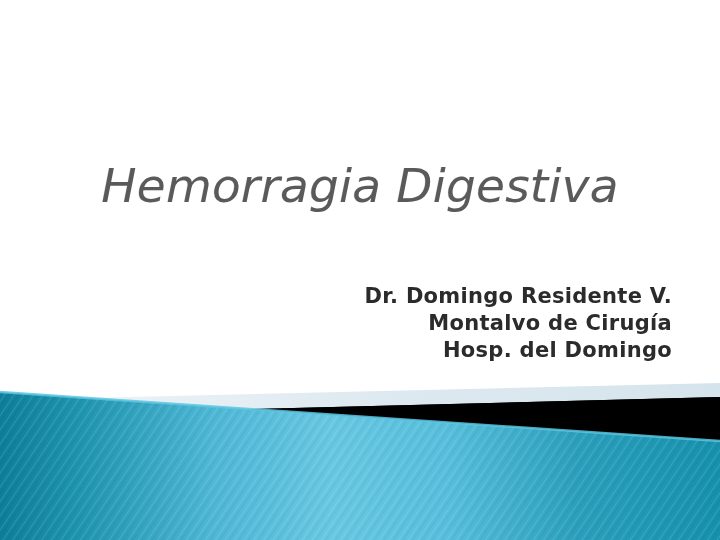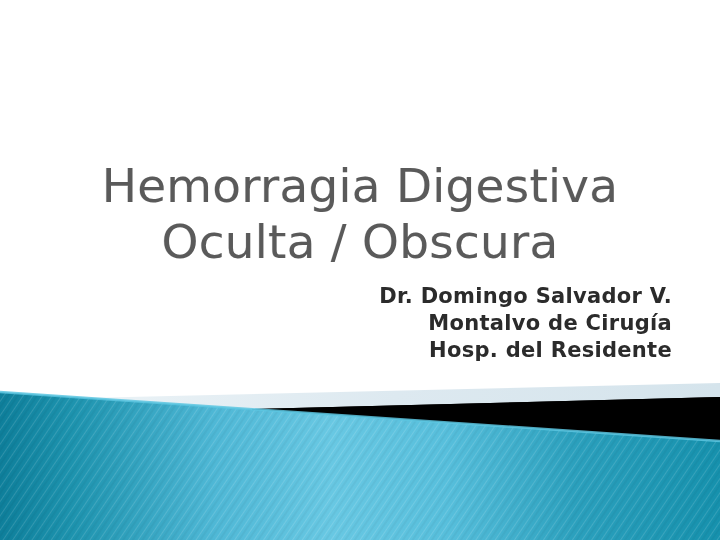--- a/index.html
+++ b/index.html
@@ -32,20 +32,21 @@
   }
 
   
   .title-block {
     position: absolute;
     left: 0;
     top: 158px;
     width: 720px;
     text-align: center;
     z-index: 5;
+    font-style: italic;
   }
   .title-line {
     display: block;
     font-family: "DejaVu Sans", sans-serif;
     font-weight: 400;
     font-size: 47px;
     line-height: 56px;
     letter-spacing: 0.2px;
     color: #5a5a5a;
     text-shadow: 1px 1px 1px rgba(255,255,255,0.95),
@@ -112,22 +113,21 @@
 
     <g>
       <path d="M 0,392 L 720,441 L 720,540 L 0,540 Z" fill="url(#tealGrad)"></path>
       <path d="M 0,392 L 720,441 L 720,540 L 0,540 Z" fill="url(#diagTex)"></path>
       <path d="M 0,392 L 720,441" stroke="#5cc6e0" stroke-width="2.4" fill="none" opacity="0.85"></path>
     </g>
   </svg>
 
   <div class="title-block">
     <span class="title-line">Hemorragia Digestiva</span>
-    <span class="title-line">Oculta / Obscura</span>
   </div>
 
   <div class="subtitle-block">
-    <span class="subtitle-line">Dr. Domingo Salvador V.</span>
+    <span class="subtitle-line">Dr. Domingo Residente V.</span>
     <span class="subtitle-line">Montalvo de Cirugía</span>
-    <span class="subtitle-line">Hosp. del Residente</span>
+    <span class="subtitle-line">Hosp. del Domingo</span>
   </div>
 
 </div>
 
 </body></html>

